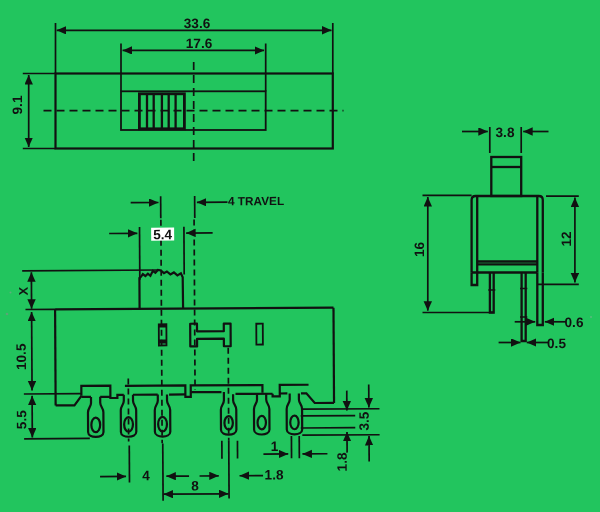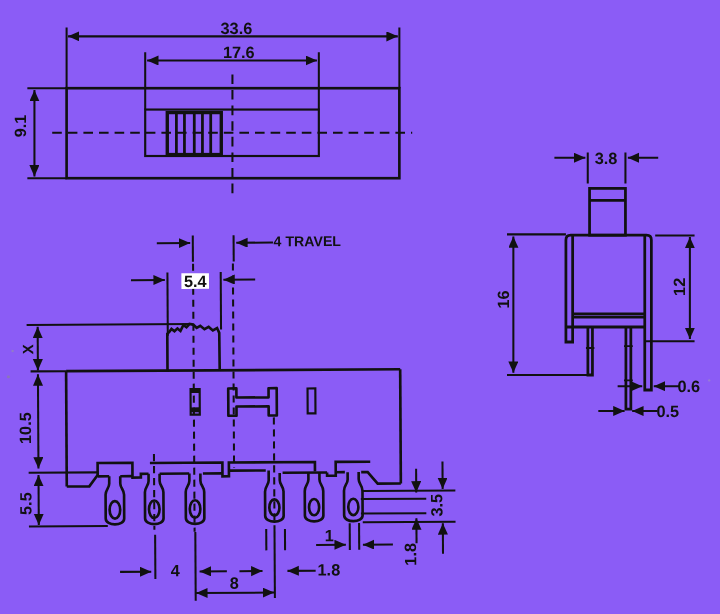--- a/index.html
+++ b/index.html
@@ -1,16 +1,16 @@
 <!DOCTYPE html>
 <html><head>
 <meta charset="utf-8">
 <style>
   html,body{margin:0;padding:0;background:#ffffff;}
-  #page{width:600px;height:512px;position:relative;background:#8b5cf6;}
+  #page{width:600px;height:512px;position:relative;background:#22c55e;}
   svg{display:block;filter:blur(0.4px);}
   text{font-family:"Liberation Sans", sans-serif;font-weight:bold;fill:#111;text-rendering:geometricPrecision;}
 </style>
 </head>
 <body>
 <div id="page">
 <svg width="600" height="512" viewBox="0 0 600 512">
 <defs>
 <marker id="ah" markerUnits="userSpaceOnUse" markerWidth="12" markerHeight="9" refX="9.5" refY="4" orient="auto">
   <path d="M0,-0.2 L9.5,4 L0,8.2 z" fill="#111"></path>

